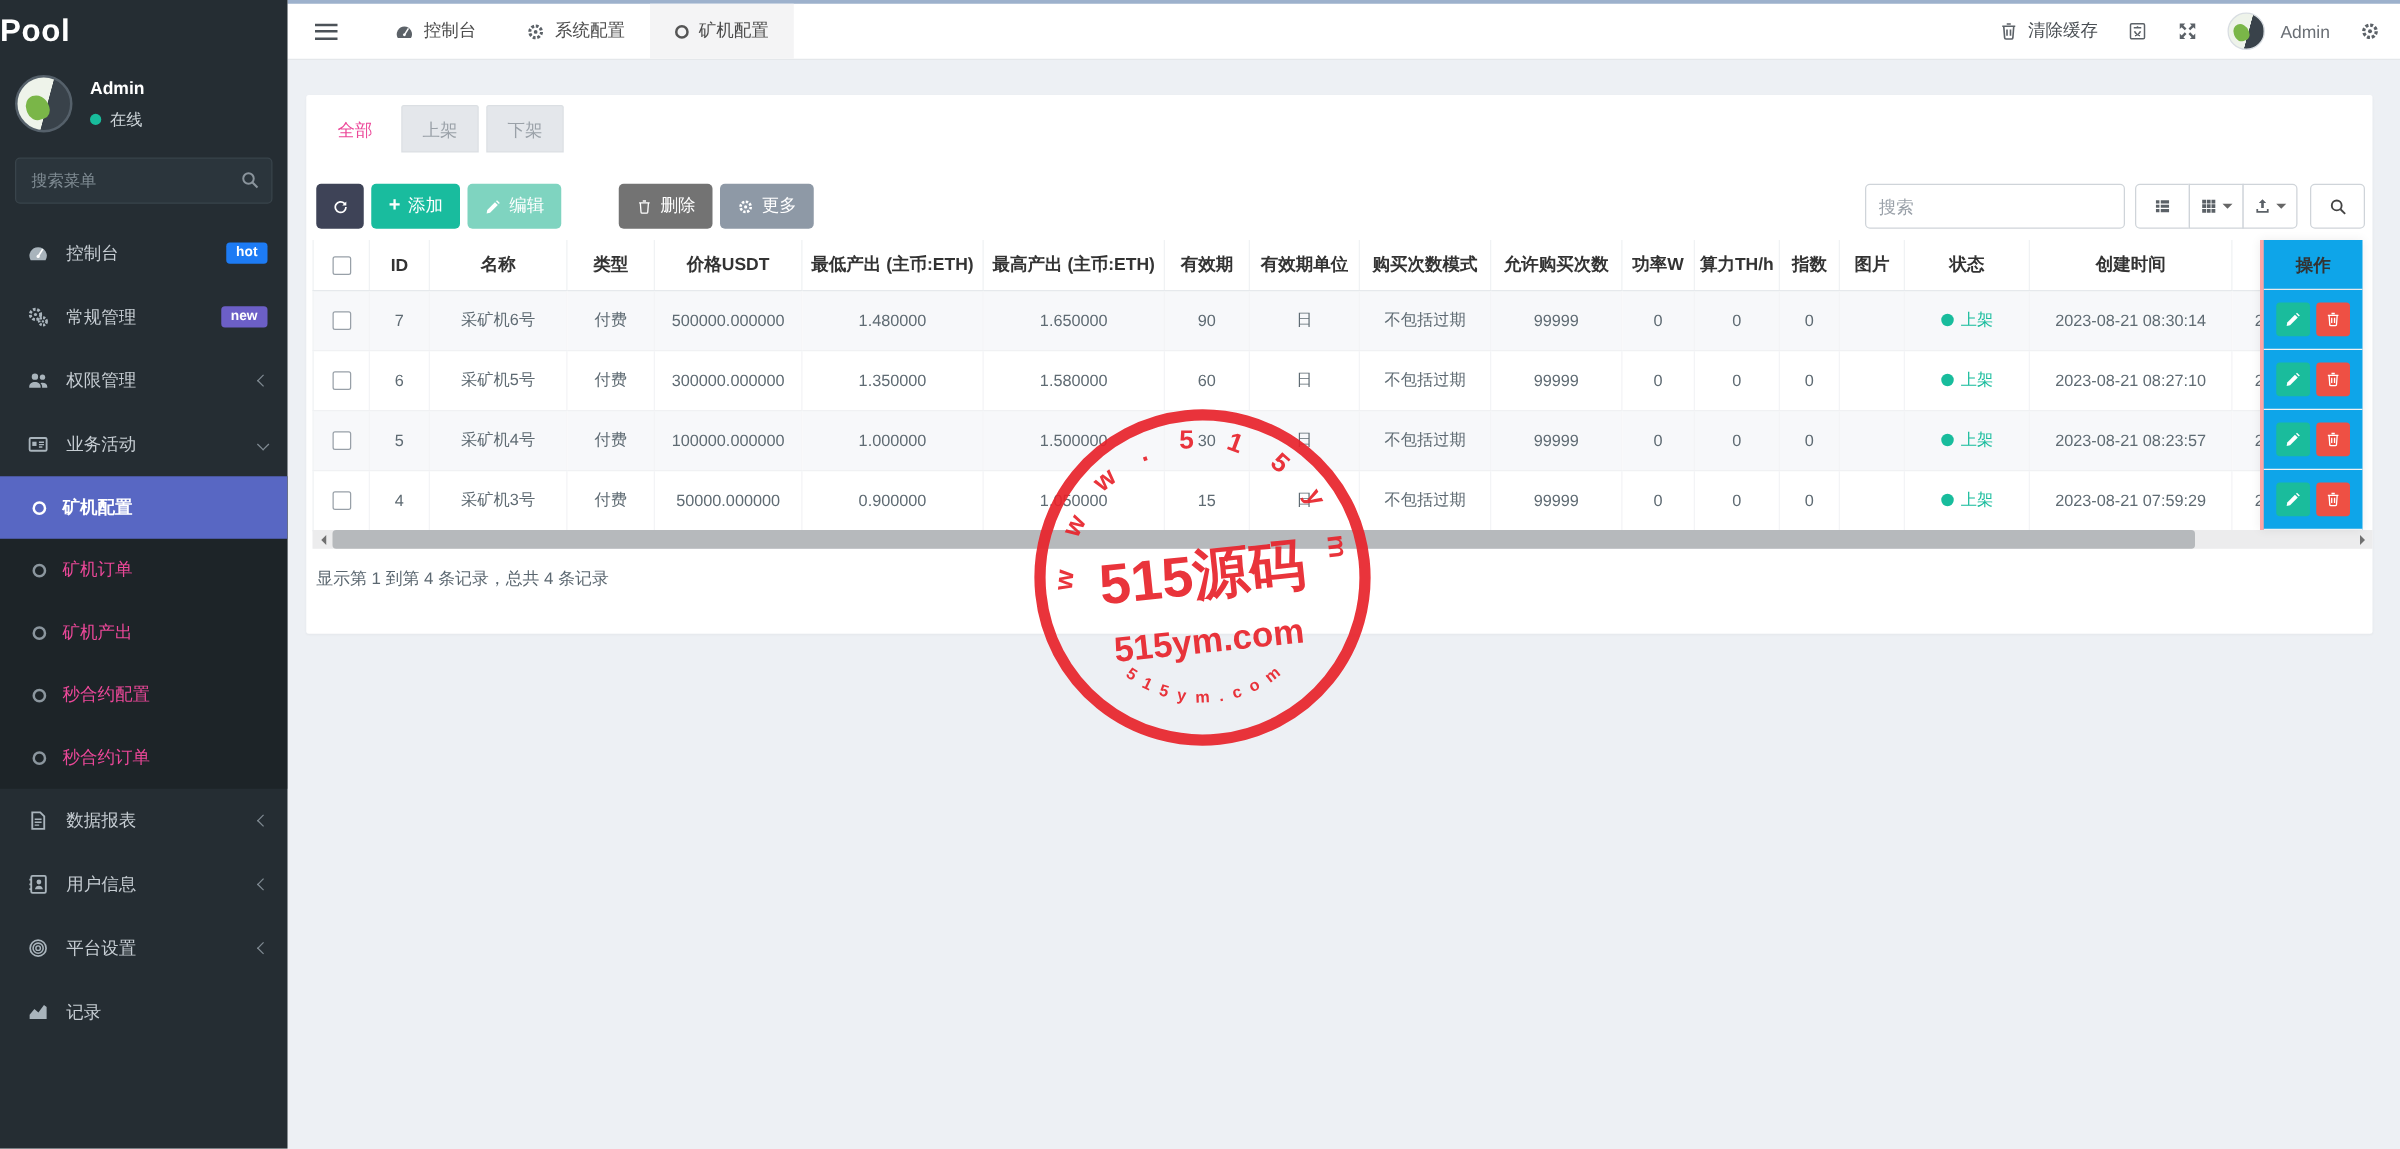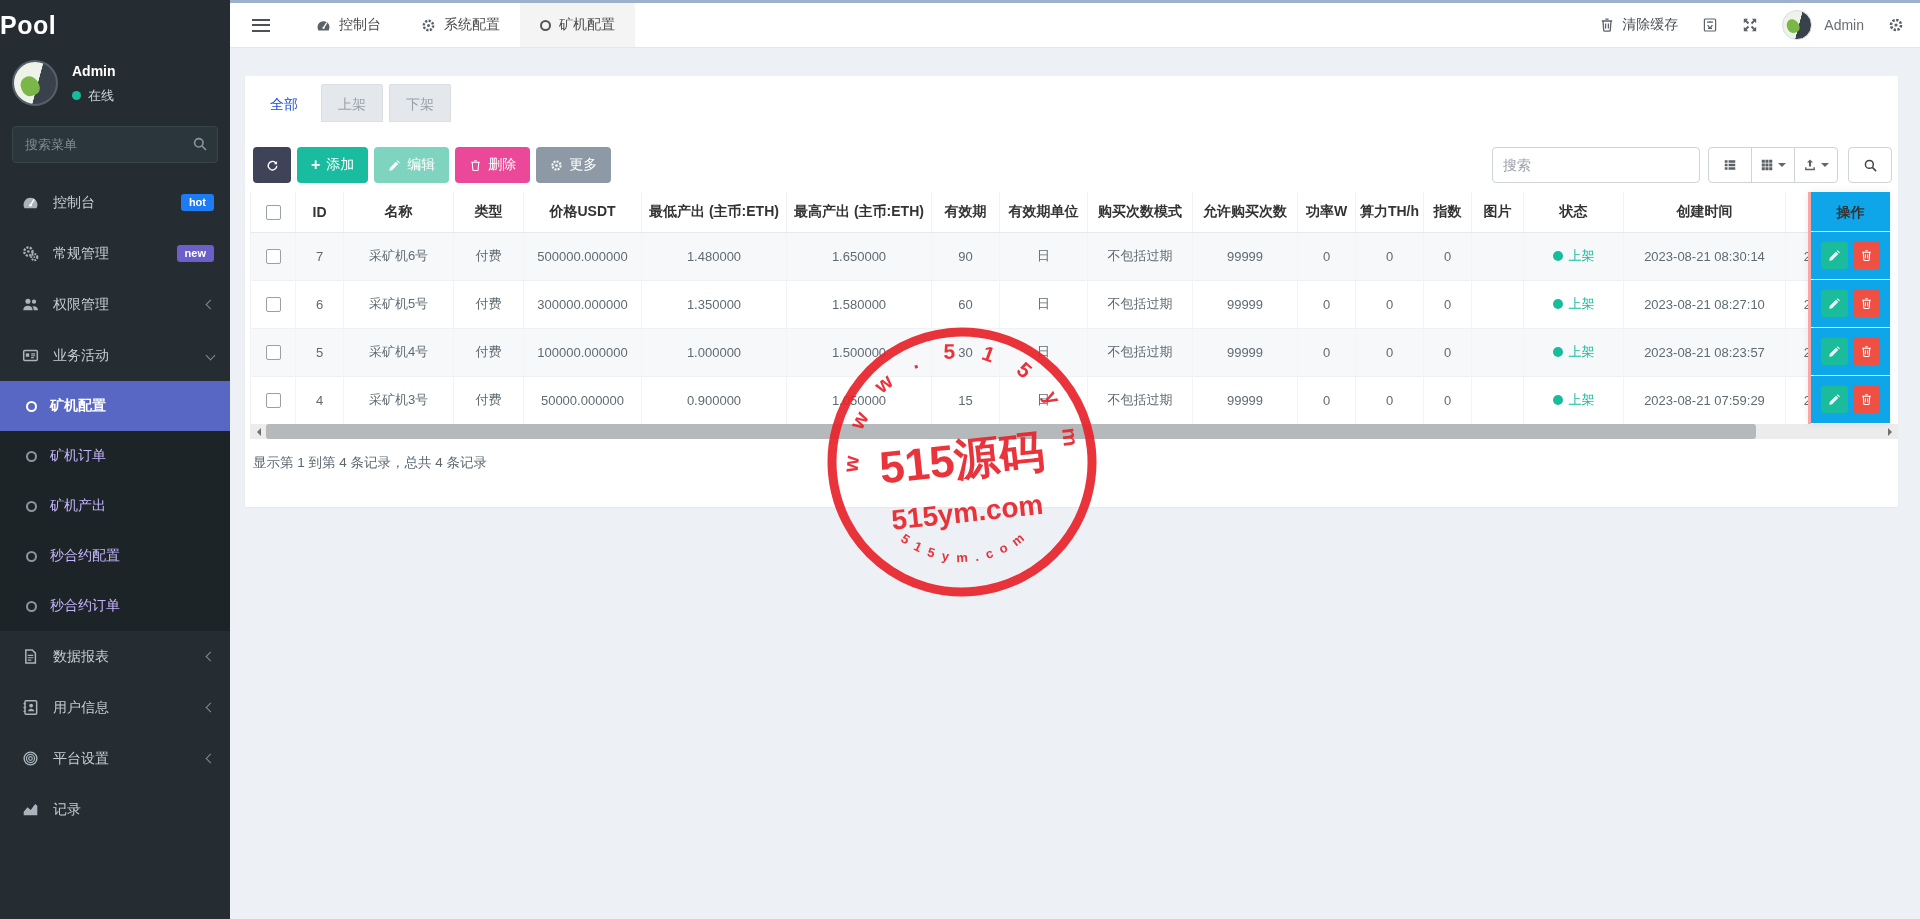--- a/index.html
+++ b/index.html
@@ -30,21 +30,21 @@
   .mlabel { color:#c6cdd3; font-size:14px; margin-left:14px; }
   .badge { margin-left:auto; color:#fff; font-size:11px; font-weight:bold; padding:3px 8px; border-radius:3px; line-height:1; }
   .chev { display:inline-block; width:7px; height:7px; border-right:1.6px solid #808b93; border-bottom:1.6px solid #808b93; }
   .mitem .chev { margin-left:auto; }
   .chev-left { transform:rotate(135deg); }
   .chev-down { transform:rotate(45deg); }
   .submenu { background:#1d2428; }
   .smitem { height:50px; display:flex; align-items:center; padding:0 16px 0 26px; cursor:pointer; }
   .ring { width:11px; height:11px; border:2px solid #8b969e; border-radius:50%; display:inline-block; flex:0 0 11px; }
   .ring.dark { border-color:#555; }
-  .smitem span:last-child { color:#c4b5fd; font-size:14px; margin-left:13px; }
+  .smitem span:last-child { color:#ec4899; font-size:14px; margin-left:13px; }
   .smitem.active { background:#5867c3; }
   .smitem.active .ring { border-color:#fff; }
   .smitem.active span:last-child { color:#fff; font-weight:bold; }
 
   
   .topbar { position:absolute; left:230px; top:0; right:0; height:48px; background:#fff; border-top:3px solid #9db1cc; border-bottom:1px solid #e4e7ea; display:flex; align-items:center; z-index:9; }
   .hamburger { width:18px; height:13px; margin:0 26px 0 22px; display:flex; flex-direction:column; justify-content:space-between; cursor:pointer; }
   .hamburger i { height:2px; background:#4c5258; display:block; }
   .ttabs { display:flex; height:100%; align-items:stretch; }
   .ttab { display:flex; align-items:center; gap:8px; padding:0 20px; font-size:14px; color:#4c4c4c; cursor:pointer; }
@@ -58,29 +58,29 @@
 
   .ic svg { width:100%; height:100%; display:block; }
   .ic { display:inline-block; }
 
   
   .content { position:absolute; left:230px; top:48px; right:0; bottom:0; }
   .card { position:absolute; left:15px; top:28px; width:1653px; height:431px; background:#fff; border-radius:2px; box-shadow:0 1px 2px rgba(0,0,0,.04); }
 
   .ftabs { position:absolute; top:8px; left:8px; display:flex; gap:6px; }
   .ftab { height:38px; line-height:38px; padding:0 16px; font-size:14px; color:#9aa1a8; background:#e4e7eb; border:1px solid #dbdfe3; border-radius:2px 2px 0 0; cursor:pointer; }
-  .ftab.active { background:#fff; color:#1d4ed8; border-color:#fff; }
+  .ftab.active { background:#fff; color:#ec4899; border-color:#fff; }
 
   .toolbar { position:absolute; top:71px; left:8px; right:6px; height:36px; display:flex; align-items:center; }
   .btn { height:36px; border:none; border-radius:4px; color:#fff; font-size:14px; font-family:inherit; display:inline-flex; align-items:center; justify-content:center; gap:6px; cursor:pointer; margin-right:6px; padding:0 14px; }
   .btn .ic { width:13px; height:13px; color:#fff; }
   .btn-refresh { width:38px; padding:0; background:#3e4357; }
   .btn-add { background:#19bc9e; }
   .btn-edit { background:#7fd4c0; }
-  .btn-del { background:#ec4899; }
+  .btn-del { background:#737373;margin-left:40px; }
   .btn-more { background:#8e99a6; }
   .plus { font-size:16px; font-weight:bold; line-height:1; }
   .tb-right { margin-left:auto; display:flex; align-items:center; }
   .tb-search { width:208px; height:36px; border:1px solid #cfd4d9; border-radius:4px; font-size:14px; color:#555; padding:0 10px; outline:none; font-family:inherit; }
   .tb-search::placeholder { color:#9aa1a9; }
   .btn-group { display:flex; margin-left:8px; }
   .gbtn { width:44px; height:36px; background:#fff; border:1px solid #cfd4d9; display:inline-flex; align-items:center; justify-content:center; gap:4px; cursor:pointer; margin-left:-1px; }
   .gbtn:first-child { border-radius:4px 0 0 4px; margin-left:0; }
   .gbtn:last-child { border-radius:0 4px 4px 0; }
   .gbtn .ic { width:14px; height:14px; color:#5b6167; }

